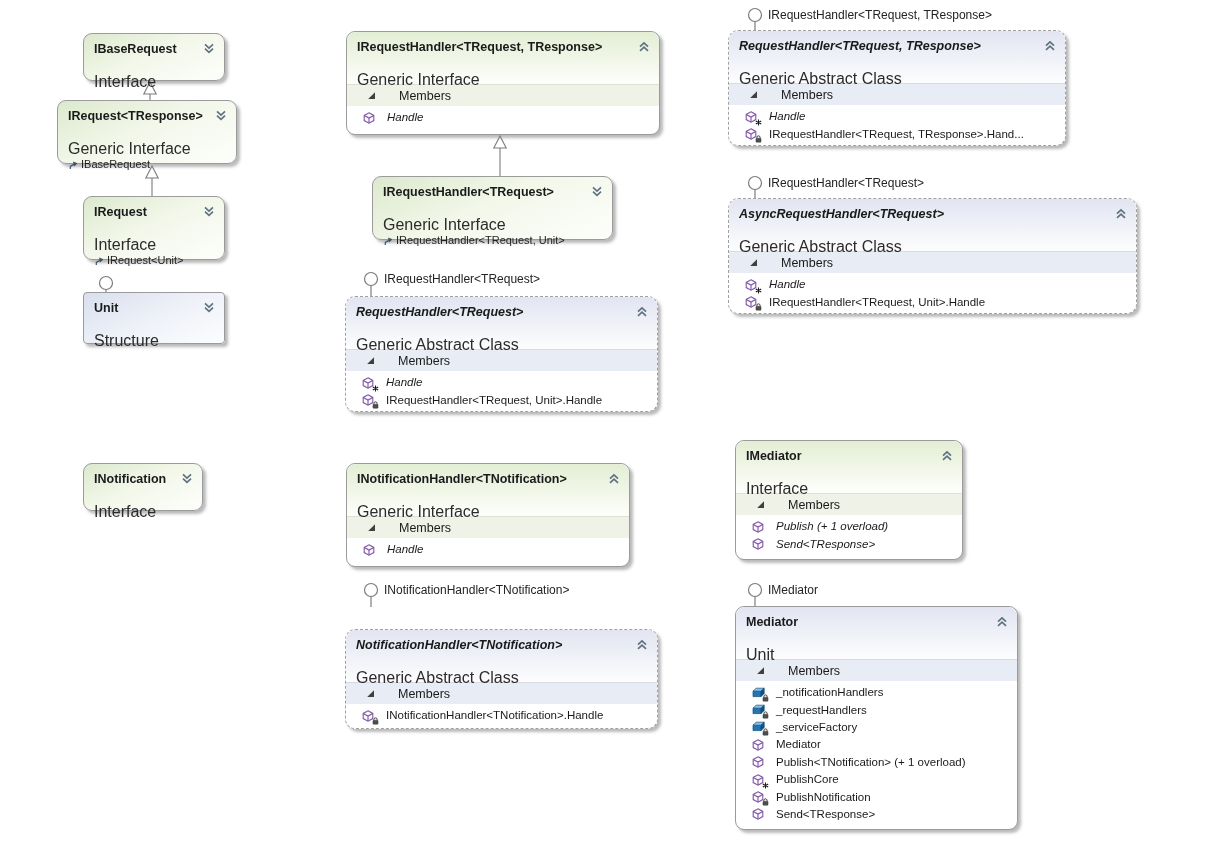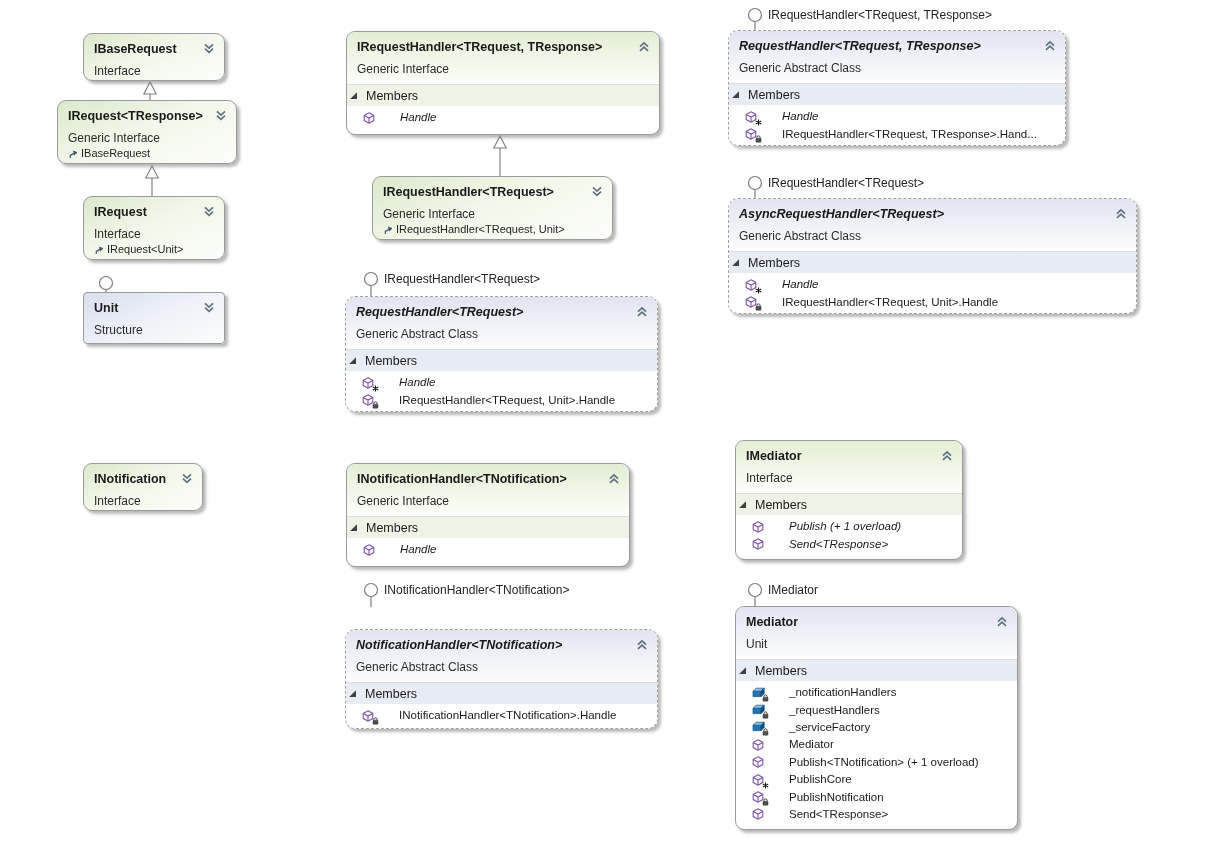--- a/index.html
+++ b/index.html
@@ -20,30 +20,30 @@
   
   .box.iface-fill{background:linear-gradient(155deg,#dcE9cd 0%,#f2f7e9 45%,#fdfefb 100%);}
   .box.struct-fill{background:linear-gradient(155deg,#d9dfee 0%,#eef1f8 50%,#fcfdfe 100%);}
   
   .hdr{position:relative;height:52px;box-sizing:border-box;padding:7px 44px 0 10px;border-radius:9px 9px 0 0;}
   .iface-hdr .hdr{background:linear-gradient(to bottom,#e3eed4 0%,#f4f8ec 62%,#fdfefb 100%);}
   .class-hdr .hdr{background:linear-gradient(to bottom,#e2e5f1 0%,#f2f4f9 62%,#fdfdfe 100%);}
   .collapsed .hdr{background:transparent;height:100%;}
   .title{font-size:12.5px;font-weight:bold;line-height:16px;white-space:nowrap;}
   .title.it{font-style:italic;}
-  .kind{font-size:12px;line-height:14px;color:#2b2b2b;margin-top:7px;white-space:nowrap;}
+  .kind{font-size:16px;line-height:14px;color:#2b2b2b;margin-top:18px;white-space:nowrap;}
   .base{display:flex;align-items:center;gap:4px;font-size:11px;line-height:14px;margin-top:1px;color:#1f1f1f;white-space:nowrap;}
   .chev{position:absolute;top:8px;right:8px;width:14px;height:13px;cursor:pointer;}
   
-  .band{height:21px;display:flex;align-items:center;gap:8px;padding-left:2px;
+  .band{height:21px;display:flex;align-items:center;gap:23px;padding-left:20px;
         font-size:12.5px;border-top:1px solid rgba(0,0,0,0.07);}
   .iface-hdr .band{background:#eff2e7;}
   .class-hdr .band{background:#e8ecf5;}
   .rows{padding-top:3px;}
-  .mrow{height:17.4px;display:flex;align-items:center;gap:24px;padding-left:16px;
+  .mrow{height:17.4px;display:flex;align-items:center;gap:11px;padding-left:16px;
         font-size:11.5px;white-space:nowrap;}
   .mrow .lbl{line-height:13px;}
   .mrow.it .lbl{font-style:italic;}
   .mi{position:relative;width:13px;height:12px;flex:none;}
   .mi svg.main{position:absolute;left:0;top:0;}
   .mi svg.adorn{position:absolute;right:-4px;bottom:-3px;}
   .xp{width:9px;height:9px;flex:none;}
   
   .conn{position:absolute;}
   .lolli-label{position:absolute;font-size:12px;line-height:16px;white-space:nowrap;color:#232323;}

